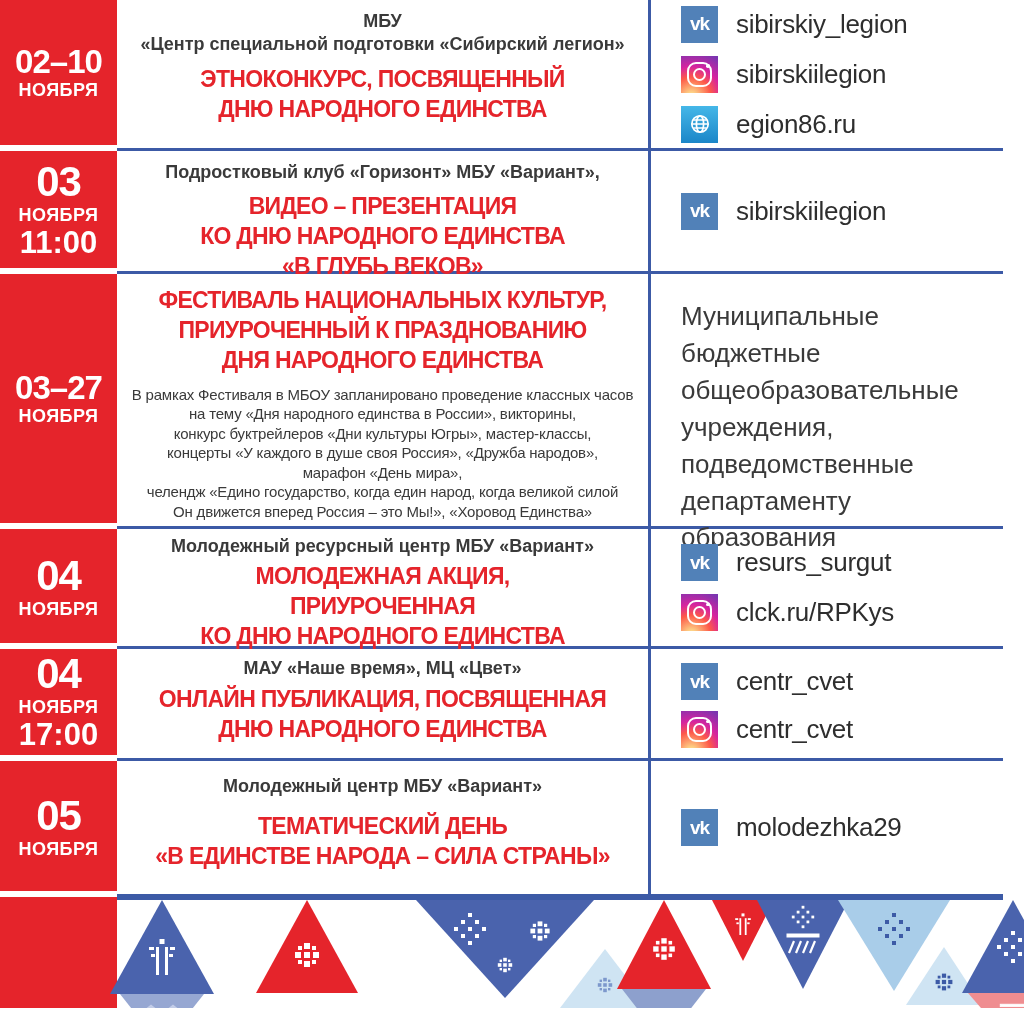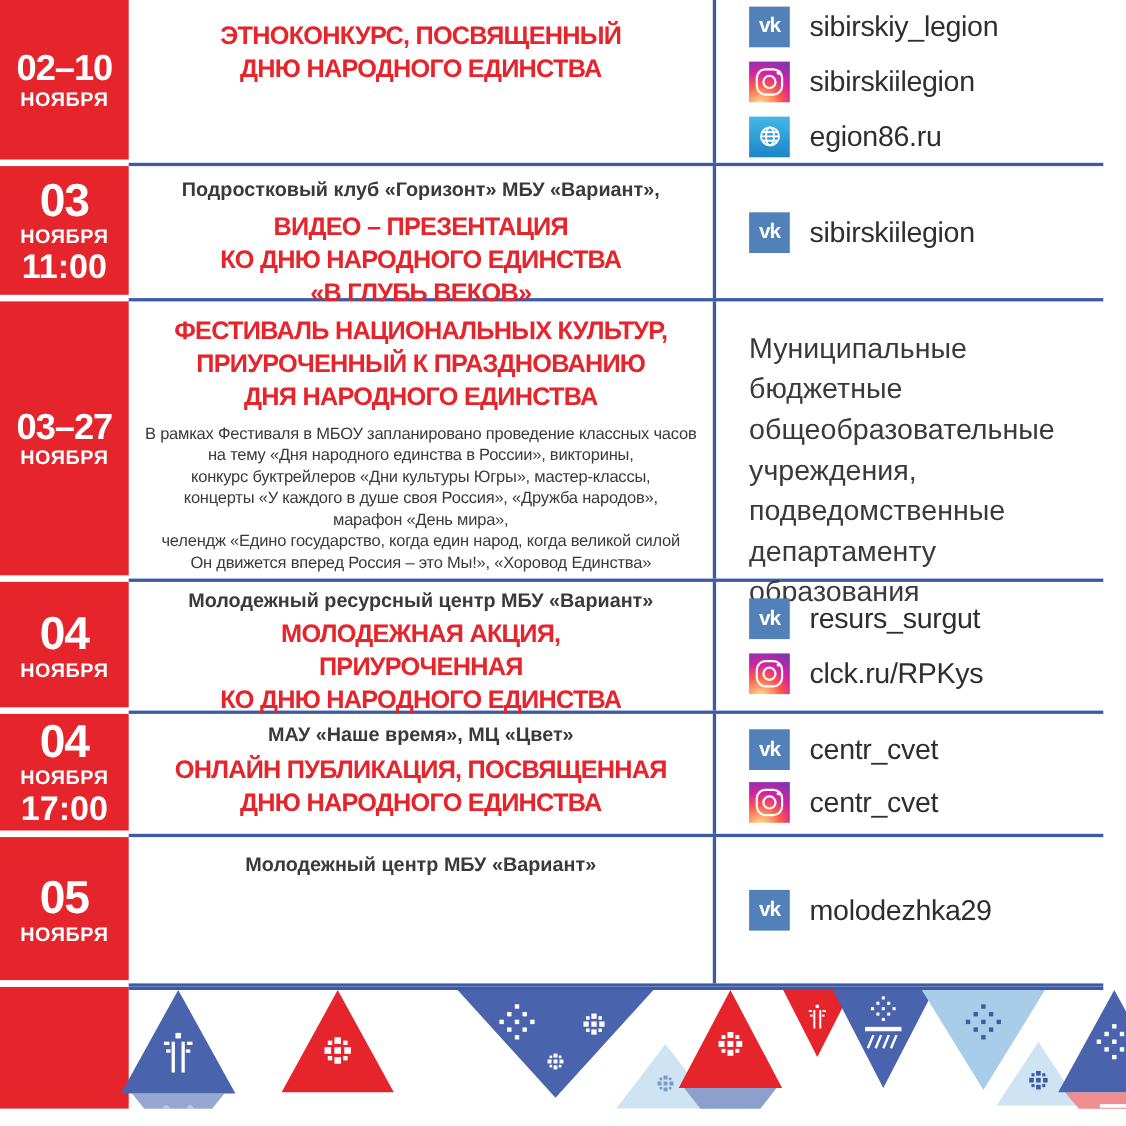--- a/index.html
+++ b/index.html
@@ -86,20 +86,22 @@
 
 <div class="poster">
 
   <section class="row r1">
     <div class="date-cell">
       <div class="d-day range">02–10</div>
       <div class="d-month">НОЯБРЯ</div>
     </div>
     <div class="content">
       <div class="mid">
+        <div class="org">МБУ
+«Центр специальной подготовки «Сибирский легион»</div>
         <div class="title">ЭТНОКОНКУРС, ПОСВЯЩЕННЫЙ
 ДНЮ НАРОДНОГО ЕДИНСТВА</div>
       </div>
       <div class="right">
         <div class="social">
           <span class="icon icon-vk">vk</span>
           <span class="handle">sibirskiy_legion</span>
         </div>
         <div class="social">
           <span class="icon icon-ig">
@@ -228,20 +230,22 @@
   </section>
 
   <section class="row r6">
     <div class="date-cell">
       <div class="d-day">05</div>
       <div class="d-month">НОЯБРЯ</div>
     </div>
     <div class="content">
       <div class="mid" style="padding-top:14px">
         <div class="org">Молодежный центр МБУ «Вариант»</div>
+        <div class="title" style="margin-top:14px">ТЕМАТИЧЕСКИЙ ДЕНЬ
+«В ЕДИНСТВЕ НАРОДА – СИЛА СТРАНЫ»</div>
       </div>
       <div class="right">
         <div class="social">
           <span class="icon icon-vk">vk</span>
           <span class="handle">molodezhka29</span>
         </div>
       </div>
     </div>
   </section>
 

